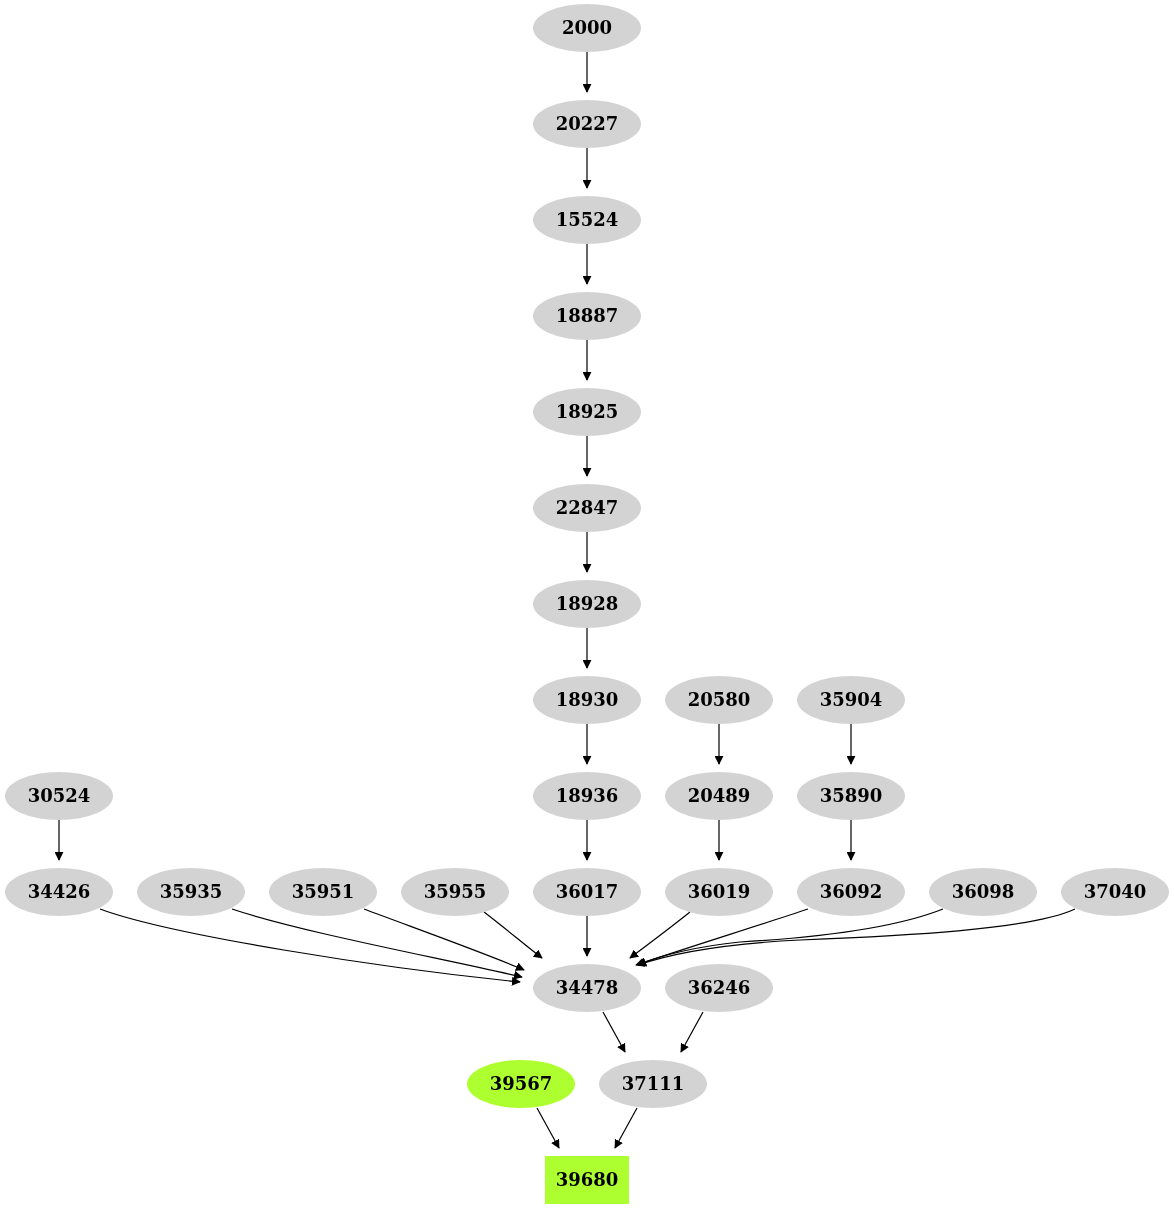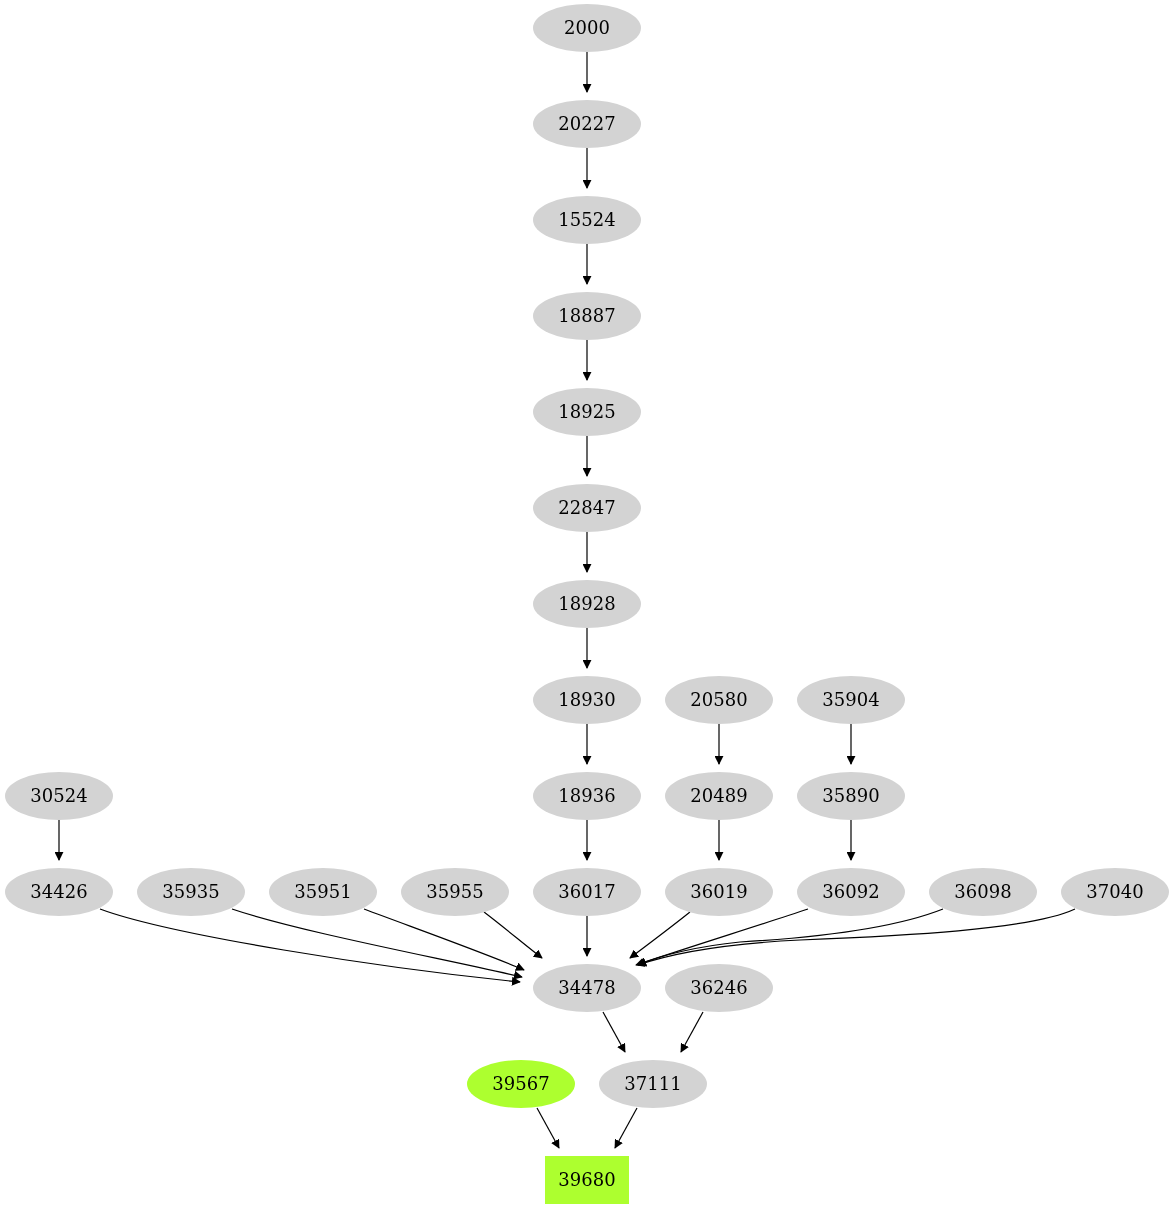--- a/index.html
+++ b/index.html
@@ -1,16 +1,16 @@
 <!DOCTYPE html>
 <html><head>
 <meta charset="utf-8">
 <style>
   html, body { margin: 0; padding: 0; background: #ffffff; }
-  #canvas { position: relative; width: 1174px; height: 1211px; }
+  #canvas { position: relative; width: 1174px; height: 1211px; font-weight: bold; }
   svg { position: absolute; left: 0; top: 0; }
   .node-label { font-family: "DejaVu Serif", "Liberation Serif", serif; font-size: 18px; fill: #000; }
   .edge { fill: none; stroke: #000; stroke-width: 1.2; }
 </style>
 </head>
 <body>
 
 <div id="canvas">
   <svg id="graph-svg" width="1174" height="1211" viewBox="0 0 1174 1211">
     <defs>

